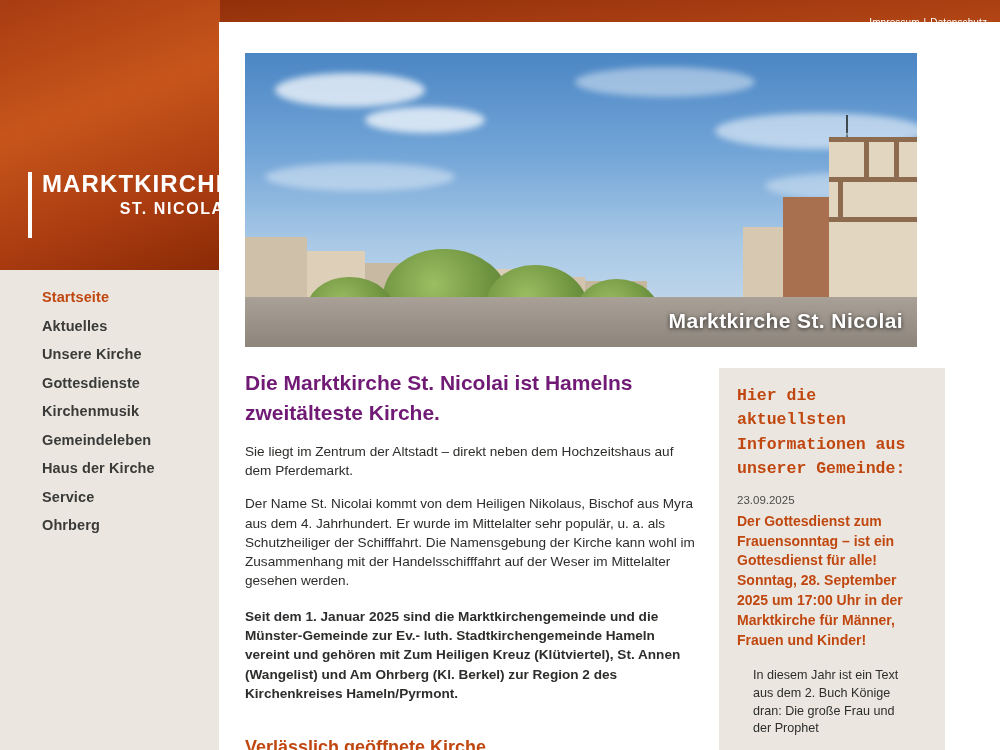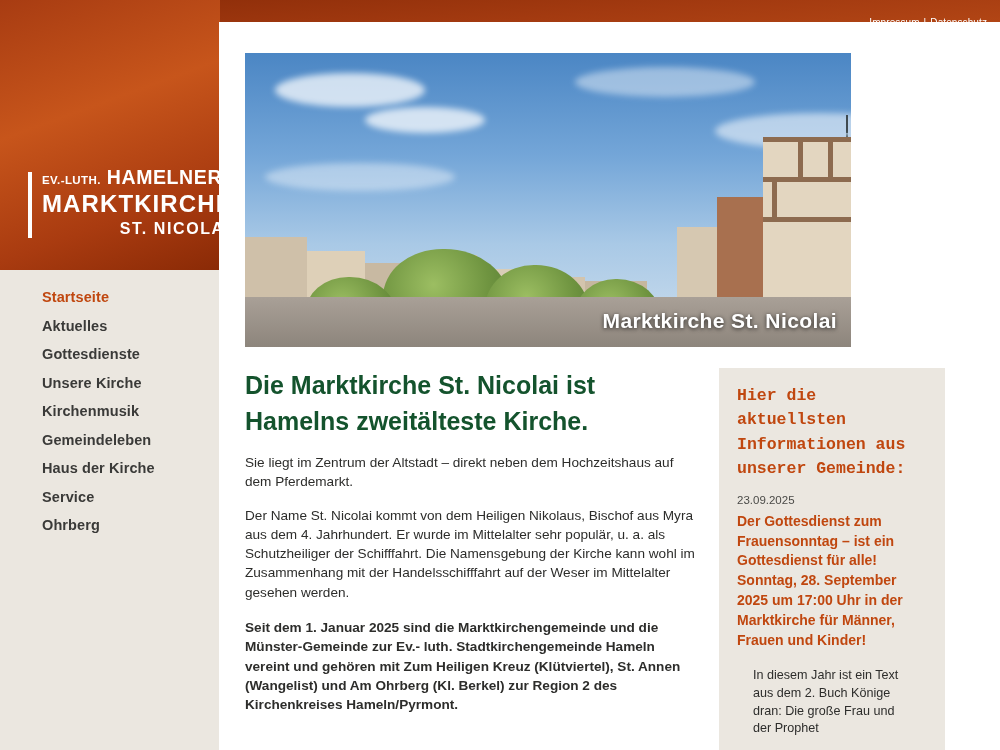--- a/index.html
+++ b/index.html
@@ -115,21 +115,21 @@
     font-weight: bold;
     letter-spacing: .1px;
     white-space: nowrap;
   }
   .nav-item.active { color: #c0470f; }
 
   
   .hero {
     position: absolute;
     left: 245px; top: 53px;
-    width: 606px; height: 294px;
+    width: 672px; height: 294px;
     overflow: hidden;
     z-index: 20;
     background: #7fa8cf;
   }
   .hero-sky {
     position: absolute; inset: 0;
     background: linear-gradient(180deg, #4b86c4 0%, #74a6d8 35%, #a9c9e6 65%, #cfdfee 100%);
   }
   .cloud {
     position: absolute;
@@ -221,23 +221,23 @@
 
   
   .main {
     position: absolute;
     left: 245px; top: 368px;
     width: 455px;
     z-index: 25;
   }
   .main h1 {
     margin: 0 0 14px 0;
-    font-size: 25px;
+    font-size: 21px;
     line-height: 1.42;
-    color: #14532d;
+    color: #701a75;
     font-weight: bold;
   }
   .main p {
     margin: 0 0 14px 0;
     font-size: 13.6px;
     line-height: 1.42;
     color: #2d2d2b;
   }
   .main p.bold {
     font-weight: bold;
@@ -304,31 +304,30 @@
 
   <div class="sheet"></div>
 
   <div class="utility">
     <a href="#">Impressum</a><span class="sep">|</span><a href="#">Datenschutz</a>
   </div>
 
   <div class="logo">
     <div class="bar"></div>
     <div class="lines">
-      <div class="l1"><span class="small">EV.-LUTH.</span> <span>HAMELNER</span></div>
       <div class="l2">MARKTKIRCHE</div>
       <div class="l3">ST. NICOLAI</div>
     </div>
   </div>
 
   <nav class="nav">
     <a class="nav-item active" href="#">Startseite</a>
     <a class="nav-item" href="#">Aktuelles</a>
+    <a class="nav-item" href="#">Unsere Kirche</a>
     <a class="nav-item" href="#">Gottesdienste</a>
-    <a class="nav-item" href="#">Unsere Kirche</a>
     <a class="nav-item" href="#">Kirchenmusik</a>
     <a class="nav-item" href="#">Gemeindeleben</a>
     <a class="nav-item" href="#">Haus der Kirche</a>
     <a class="nav-item" href="#">Service</a>
     <a class="nav-item" href="#">Ohrberg</a>
   </nav>
 
   <div class="hero">
     <div class="hero-sky"></div>
     <div class="cloud c1"></div>

